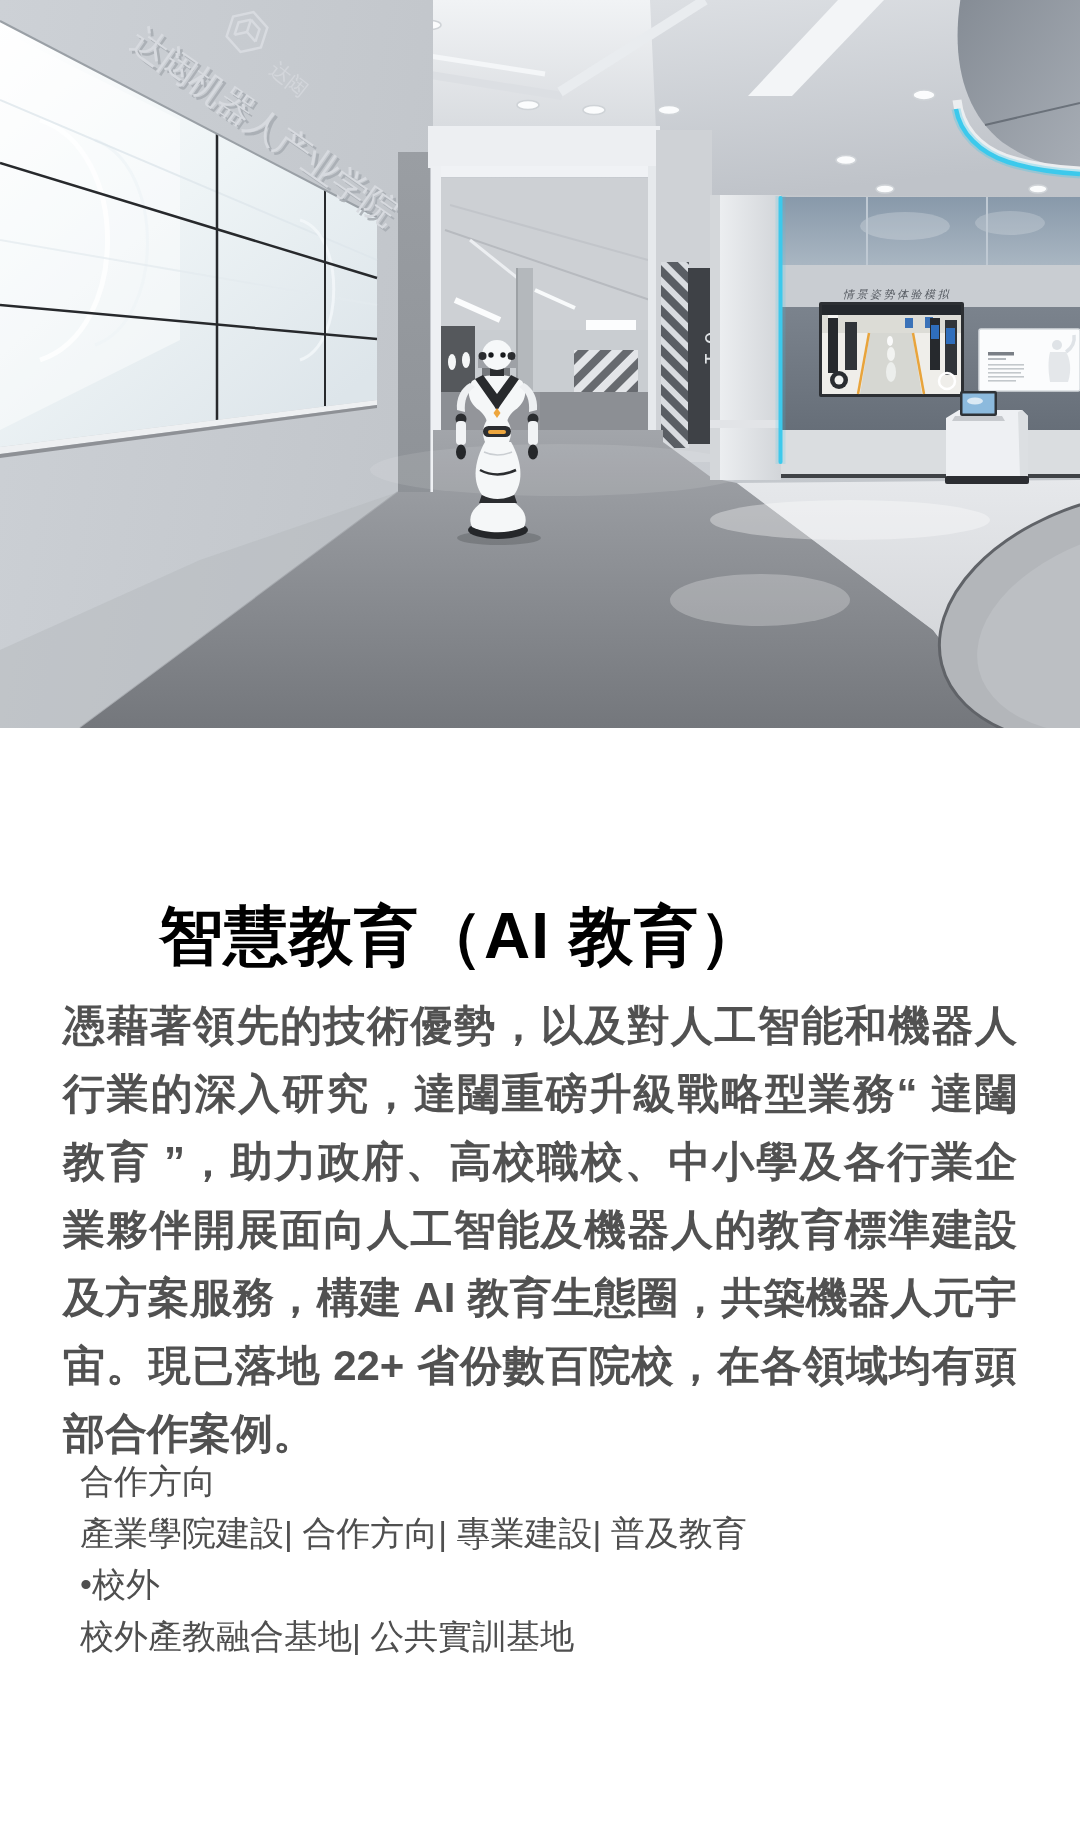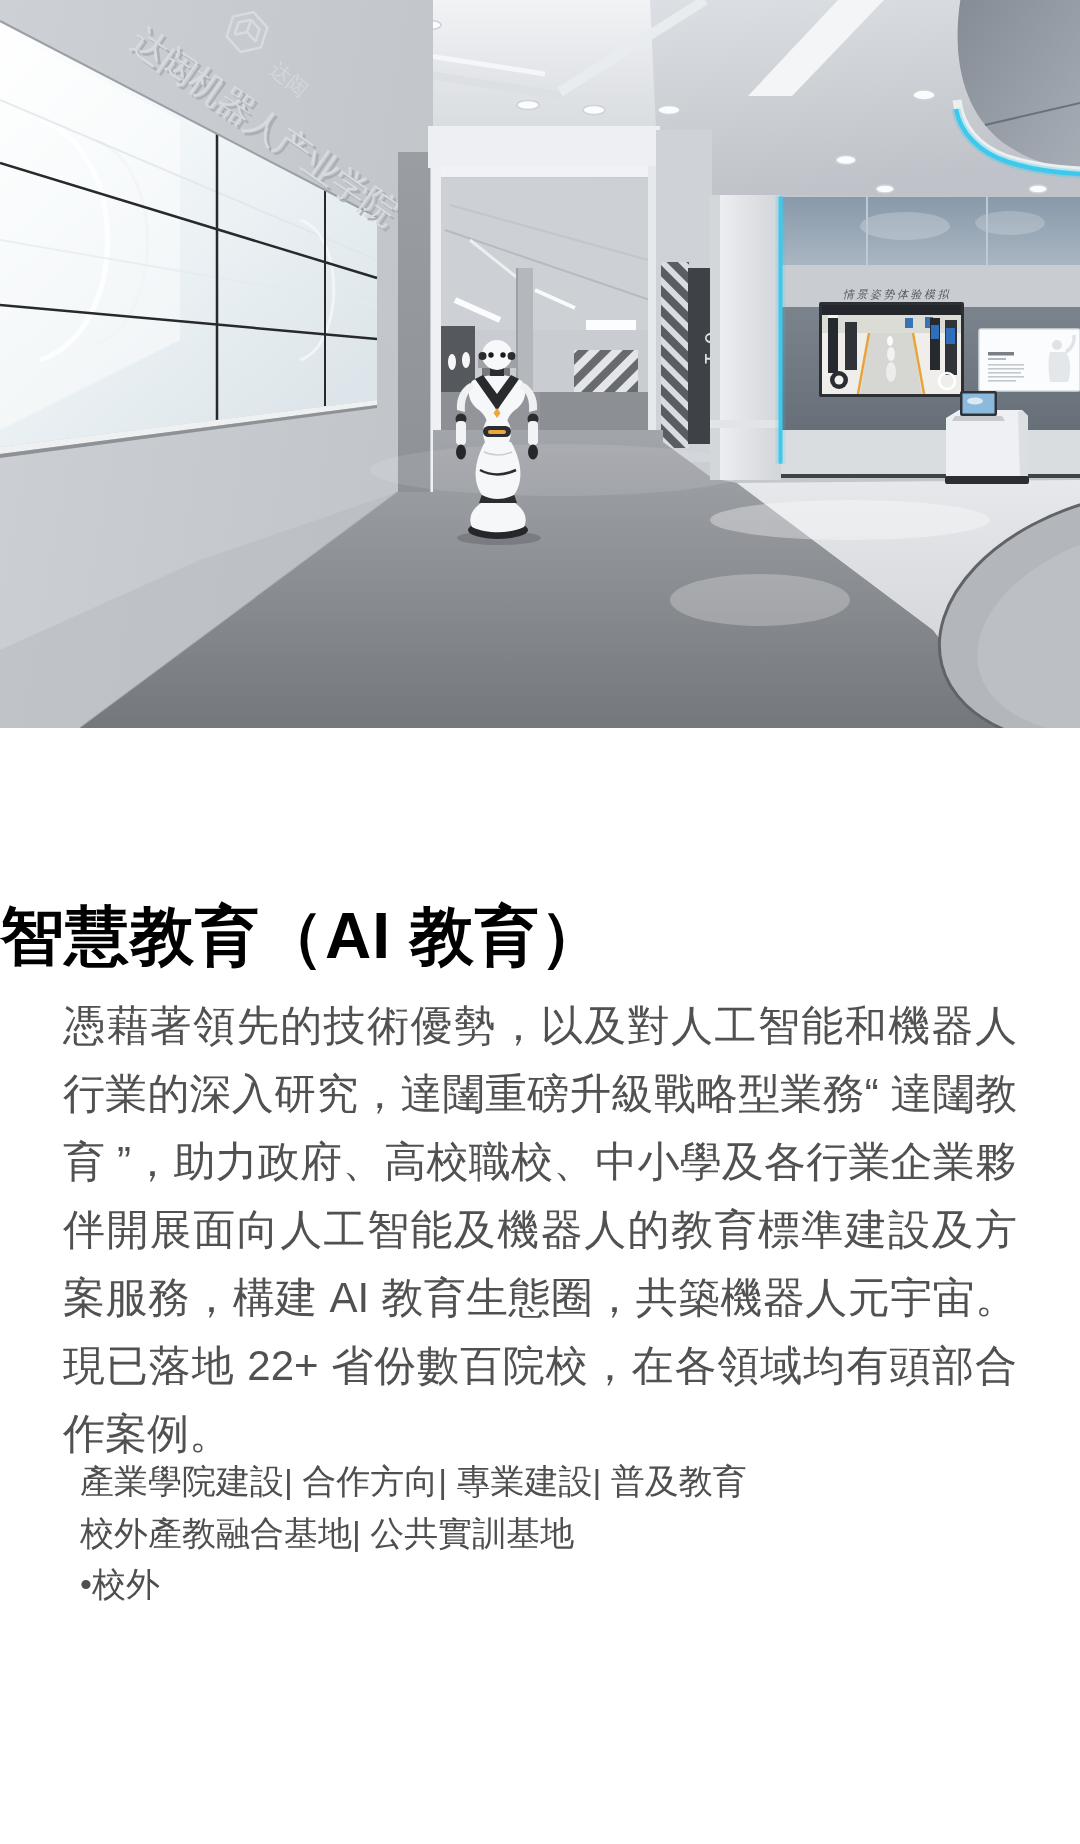--- a/index.html
+++ b/index.html
@@ -1,22 +1,22 @@
 <!DOCTYPE html>
 <html><head>
 <meta charset="utf-8">
 <style>
   html,body{margin:0;padding:0;background:#ffffff;}
   body{font-family:"Liberation Sans","DejaVu Sans",sans-serif;}
   .page{position:relative;width:1080px;height:1844px;background:#ffffff;overflow:hidden;}
   .hero{position:absolute;top:0;left:0;width:1080px;height:728px;line-height:0;}
-  .article-title{position:absolute;top:850px;left:0;width:923px;
+  .article-title{position:absolute;top:850px;left:0;width:923px;text-align:center;
     font-size:64px;font-weight:600;color:#000000;letter-spacing:1px;}
   .article-para{position:absolute;top:950px;left:63px;width:954px;
-    font-size:42px;line-height:68px;color:#515151;text-align:justify;font-weight:400;}
+    font-size:42px;line-height:68px;color:#515151;text-align:justify;font-weight:700;}
   .directions{position:absolute;top:1456px;left:80px;width:940px;
     font-size:34px;line-height:51.5px;color:#4f4f4f;font-weight:400;}
   .directions .dir-heading{display:block;}
   .directions .dir-line{display:block;}
 </style>
 </head>
 <body>
 
 <div class="page">
 
@@ -301,18 +301,19 @@
       <ellipse cx="533" cy="452" rx="5" ry="7.5" fill="#25272a"></ellipse>
     </g>
   </svg>
   </div>
 
   <h1 class="article-title">智慧教育（AI 教育）</h1>
 
   <p class="article-para">憑藉著領先的技術優勢，以及對人工智能和機器人行業的深入研究，達闥重磅升級戰略型業務“ 達闥教育 ”，助力政府、高校職校、中小學及各行業企業夥伴開展面向人工智能及機器人的教育標準建設及方案服務，構建 AI 教育生態圈，共築機器人元宇宙。現已落地 22+ 省份數百院校，在各領域均有頭部合作案例。</p>
 
   <div class="directions">
+    <span class="dir-heading">合作方向</span>
     <span class="dir-line">產業學院建設| 合作方向| 專業建設| 普及教育</span>
+    <span class="dir-line">•校外</span>
     <span class="dir-line">校外產教融合基地| 公共實訓基地</span>
-    <span class="dir-line">•校外</span>
   </div>
 
 </div>
 
 </body></html>

